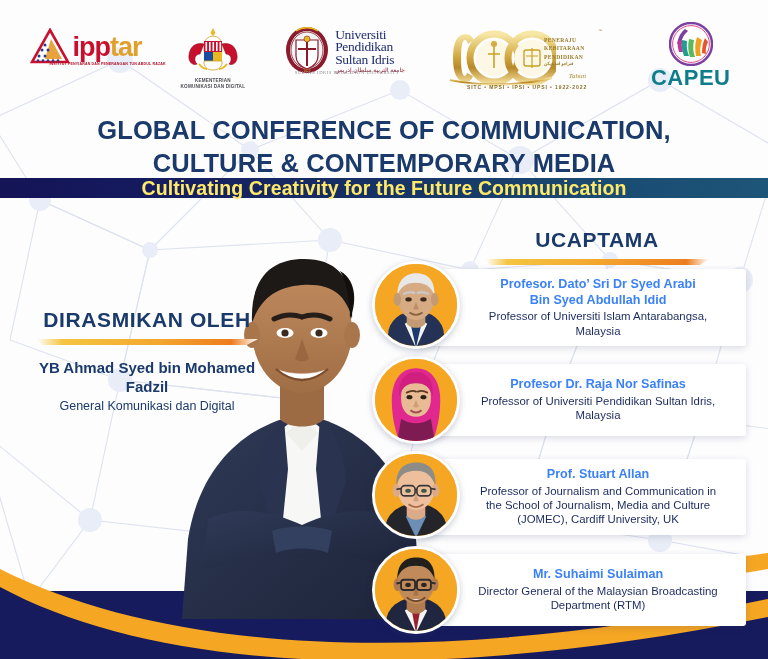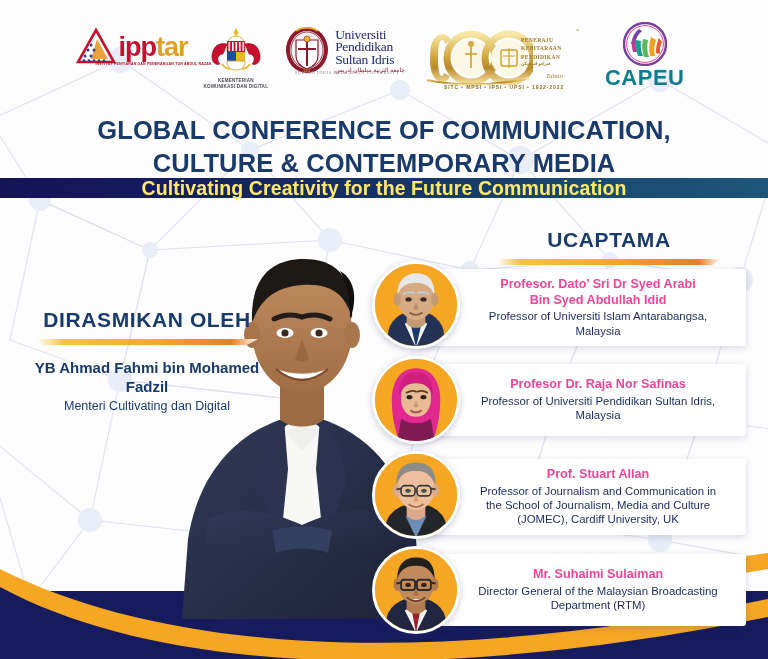--- a/index.html
+++ b/index.html
@@ -11,21 +11,21 @@
     position:relative;
   }
   .poster { position:relative; width:768px; height:659px; overflow:hidden; background:#fdfdff; }
 
   
   .bg-net { position:absolute; inset:0; z-index:0; }
 
   
   .logo-strip {
     position:absolute; top:22px; left:0; width:768px; height:86px;
-    display:flex; align-items:flex-start; justify-content:center; gap:16px;
+    display:flex; align-items:flex-start; justify-content:center; gap:39px;
     z-index:5;
   }
   .logo { display:flex; flex-direction:column; align-items:center; justify-content:flex-start; }
 
   
   .ipptar { flex-direction:row; align-items:center; gap:3px; position:relative; padding-top:6px;}
   .ipptar-mark { position:relative; width:40px; height:38px; }
   .ipptar-word { font-size:27px; font-weight:700; letter-spacing:-1px; line-height:1; }
   .ipptar-cap { position:absolute; left:2px; top:40px; width:152px; text-align:center;
     font-size:3.6px; font-weight:700; color:#b3132b; letter-spacing:.15px; white-space:nowrap; }
@@ -88,36 +88,36 @@
   .rule-left { width:222px;
     background:linear-gradient(90deg,#ffffff 0%,#f5c542 12%,#f3a72e 55%,#ed7d1f 88%,#ffffff 100%);
     clip-path:polygon(0 0,100% 0,95% 100%,3% 100%); }
   .left-name { margin-top:13px; color:#1a3a6b; font-size:15px; font-weight:700; line-height:1.27; padding:0 18px;}
   .left-role { margin-top:3px; color:#1a3a6b; font-size:12.5px; font-weight:400; }
 
   
   .hero { position:absolute; left:152px; bottom:40px; width:300px; height:400px; z-index:5; }
 
   
-  .ucap-head { position:absolute; right:4px; top:14px; width:310px; text-align:center; z-index:6; }
+  .ucap-head { position:absolute; right:16px; top:14px; width:310px; text-align:center; z-index:6; }
   .rule-right { width:224px;
     background:linear-gradient(90deg,#ffffff 0%,#f5c542 10%,#f3a72e 50%,#ed7d1f 90%,#ffffff 100%);
     clip-path:polygon(0 0,100% 0,96% 100%,2% 100%); }
 
   
   .speakers { position:absolute; right:0; top:47px; width:400px; z-index:6; }
   .sp-row { position:relative; height:95px; }
   .sp-card {
     position:absolute; left:48px; right:22px; top:8px; min-height:72px;
     background:#ffffff; border-radius:3px;
     box-shadow:0 2px 7px rgba(40,50,90,.17);
     display:flex; flex-direction:column; align-items:center; justify-content:center;
     padding:8px 12px 8px 46px; text-align:center;
   }
-  .sp-name { color:#ec4899; font-size:12.6px; font-weight:700; line-height:1.24; }
+  .sp-name { color:#3b82f6; font-size:12.6px; font-weight:700; line-height:1.24; }
   .sp-aff  { color:#1b2a5e; font-size:11.4px; font-weight:400; line-height:1.26; margin-top:1px; }
   .sp-photo {
     position:absolute; left:4px; top:0px; width:88px; height:88px; border-radius:50%;
     background:#f5a623; border:3px solid #ffffff;
     box-shadow:0 2px 6px rgba(40,50,90,.25);
     overflow:hidden; z-index:3;
   }
   .sp-photo svg { display:block; width:100%; height:100%; }
 
   .vhidden { visibility:hidden; }
@@ -306,22 +306,22 @@
     <div class="bottom-navy"></div>
     <svg class="bottom-swoosh" viewBox="0 0 768 120" preserveAspectRatio="none">
       <path d="M0 42 C160 128 430 140 768 74 L768 120 L0 120 Z" fill="#161b5e"></path>
       <path d="M0 30 C170 116 440 128 768 60 L768 78 C430 146 160 134 0 48 Z" fill="#f5a623"></path>
       <path d="M740 18 L768 14 L768 30 L744 34 Z" fill="#f5a623"></path>
     </svg>
 
     <div class="left-block">
       <div class="heading">DIRASMIKAN OLEH</div>
       <div class="heading-rule rule-left"></div>
-      <div class="left-name">YB Ahmad Fahmi bin Mohamed Fadzil</div>
-      <div class="left-role">Menteri Cultivating dan Digital</div>
+      <div class="left-name">YB Ahmad Syed bin Mohamed Fadzil</div>
+      <div class="left-role">General Komunikasi dan Digital</div>
     </div>
 
     <svg class="hero" viewBox="0 0 300 400">
       <defs>
         <clipPath id="heroclip">
             <rect x="0" y="0" width="300" height="400"></rect>
           </clipPath>
         <linearGradient id="suit" x1="0" y1="0" x2="1" y2="1">
           <stop offset="0" stop-color="#303a57"></stop>
             <stop offset="1" stop-color="#1d2439"></stop>

